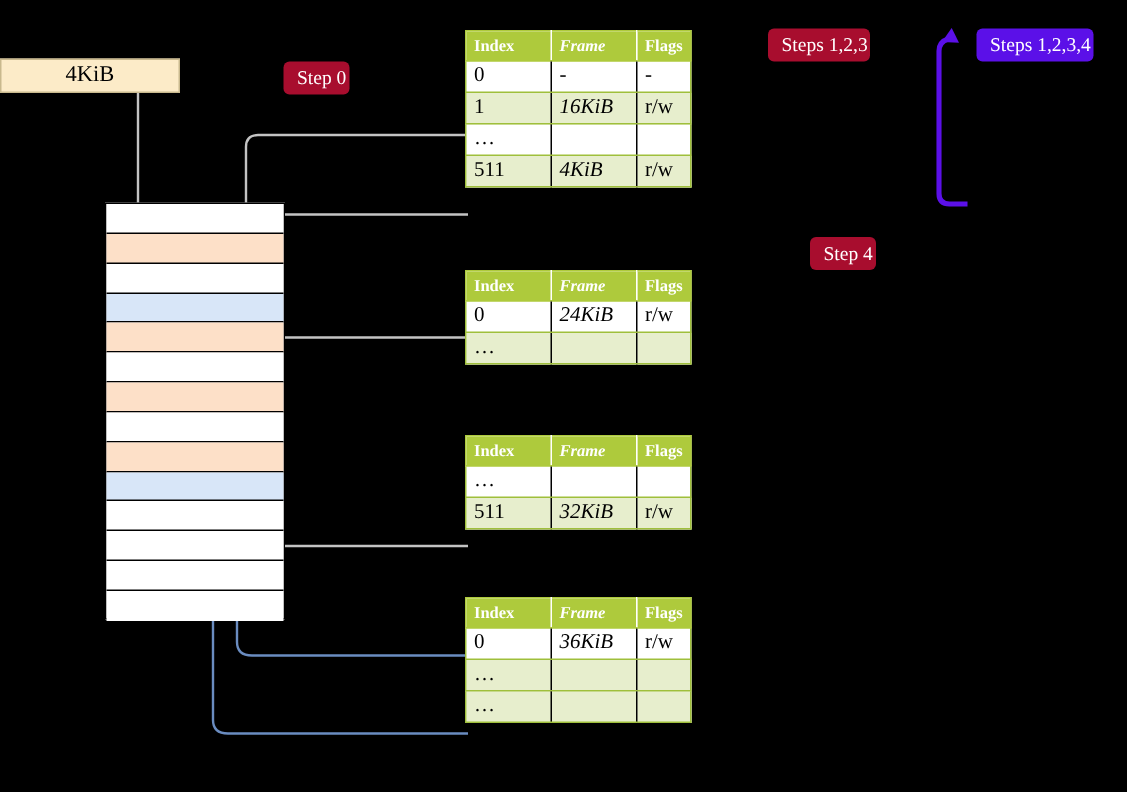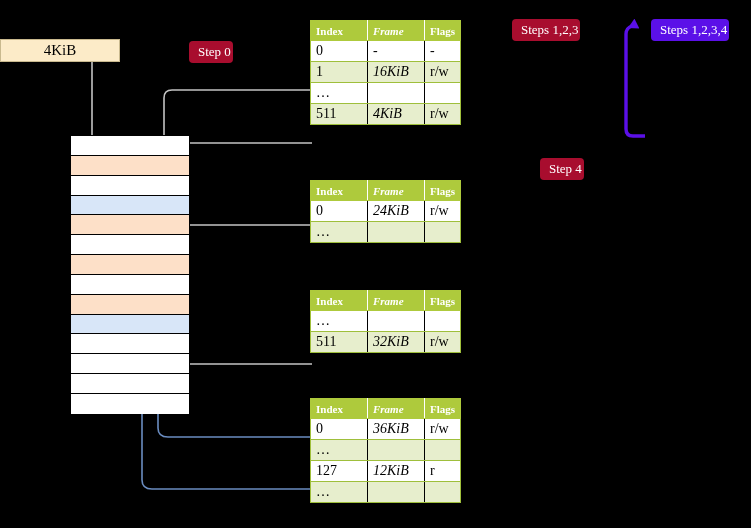--- a/index.html
+++ b/index.html
@@ -224,25 +224,20 @@
         <tr>
           <td class="c-idx">0</td>
           <td class="c-frm">36KiB</td>
           <td class="c-flg">r/w</td>
         </tr>
         <tr class="alt">
           <td class="c-idx">…</td>
           <td class="c-frm"></td>
           <td class="c-flg"></td>
         </tr>
-        <tr>
-          <td class="c-idx">127</td>
-          <td class="c-frm">12KiB</td>
-          <td class="c-flg">r</td>
-        </tr>
         <tr class="alt">
           <td class="c-idx">…</td>
           <td class="c-frm"></td>
           <td class="c-flg"></td>
         </tr>
       </tbody>
     </table>
 
 </div>
 

